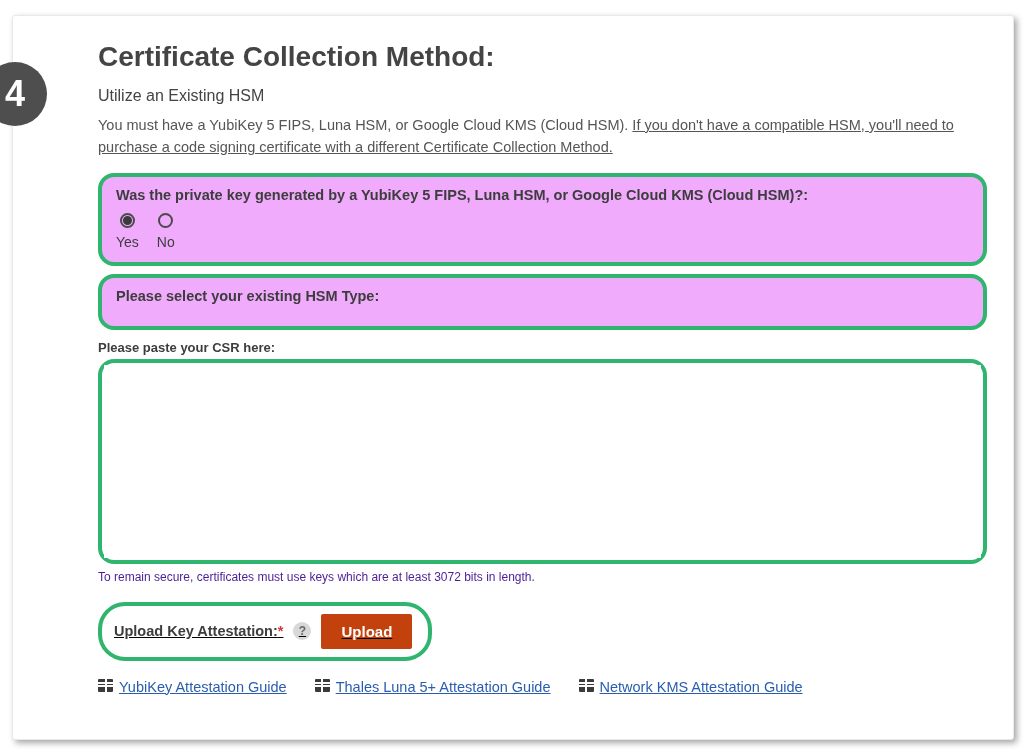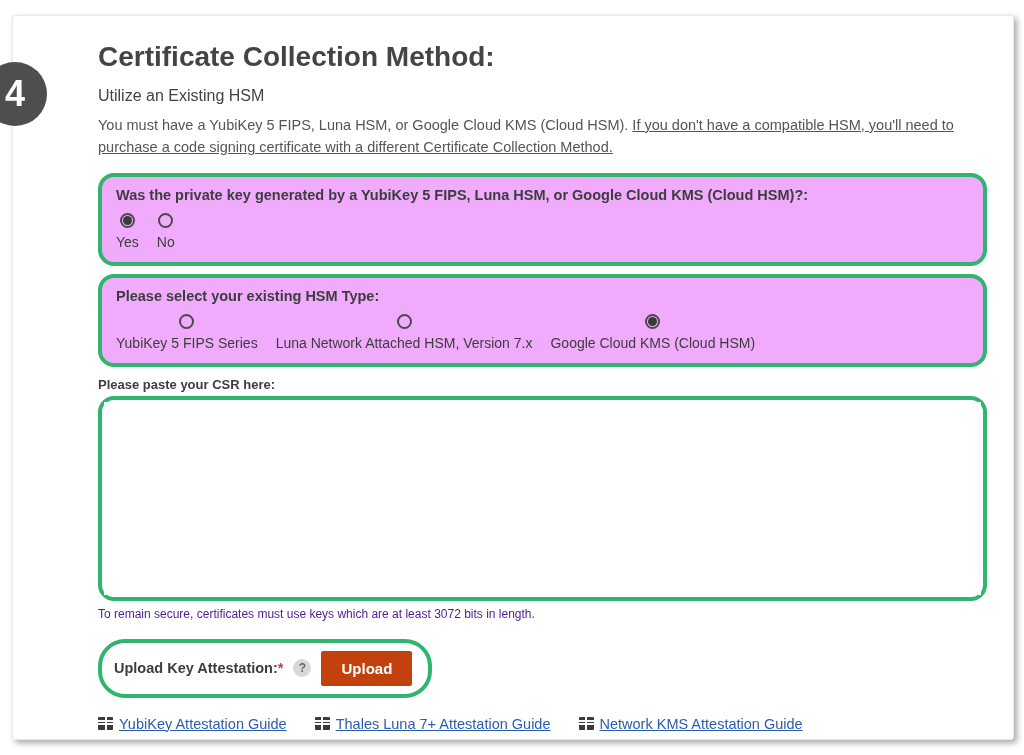--- a/index.html
+++ b/index.html
@@ -86,33 +86,33 @@
   }
   .csr-text{
     width:100%;height:100%;border:none;resize:none;outline:none;font-family:monospace;font-size:13px;padding:6px;
   }
   .hint{
     color:#4c1d95;font-size:12px;margin-top:6px;margin-bottom:18px;
   }
   .upload-pill{
     display:inline-flex;align-items:center;gap:10px;
     border:4px solid #2fb56d;border-radius:27px;
-    padding:8px 16px 8px 12px;margin-bottom:18px;
+    padding:8px 16px 8px 12px;margin-bottom:18px;text-decoration:underline;
   }
   .upload-label{color:#3d3d3d;font-weight:700;font-size:14.5px;}
   .req-star{color:#d23a3a;}
   .help-icon{
     width:18px;height:18px;border-radius:50%;background:#d8d8d8;color:#666;font-size:12px;font-weight:700;
     display:inline-flex;align-items:center;justify-content:center;
   }
   .upload-btn{
     background:#c2410c;color:#fff;border:none;padding:9px 20px;font-size:15px;font-weight:700;cursor:pointer;border-radius:2px;
   }
   .guides-row{display:flex;gap:28px;align-items:center;}
-  .guide-link{display:inline-flex;align-items:center;gap:6px;color:#2a5db0;font-size:14.5px;text-decoration:underline;cursor:pointer;}
+  .guide-link{display:inline-flex;align-items:flex-start;gap:6px;color:#2a5db0;font-size:14.5px;text-decoration:underline;cursor:pointer;}
   .book-icon{
     width:15px;height:13px;position:relative;display:inline-block;
     background:#3b3b3b;border-radius:1px;
   }
   .book-icon::before{
     content:"";position:absolute;left:45%;top:0;width:2px;height:100%;background:#fff;
   }
   .book-icon::after{
     content:"";position:absolute;left:0;right:0;top:3px;height:2px;background:#fff;
     box-shadow:0 3px 0 #fff;
@@ -145,34 +145,20 @@
       <label class="radio-opt">
         <span class="radio-btn"></span>
         <span>No</span>
       </label>
     </div>
   </div>
 
   
   <div class="highlight-box">
     <div class="q-label">Please select your existing HSM Type:</div>
-    <div class="radio-row">
-      <label class="radio-opt">
-        <span class="radio-btn"></span>
-        <span>YubiKey 5 FIPS Series</span>
-      </label>
-      <label class="radio-opt">
-        <span class="radio-btn"></span>
-        <span>Luna Network Attached HSM, Version 7.x</span>
-      </label>
-      <label class="radio-opt">
-        <span class="radio-btn checked"></span>
-        <span>Google Cloud KMS (Cloud HSM)</span>
-      </label>
-    </div>
   </div>
 
   <div class="plain-label">Please paste your CSR here:</div>
   <div class="csr-wrap">
     <textarea class="csr-text" style=""></textarea>
   </div>
   <div class="hint">To remain secure, certificates must use keys which are at least 3072 bits in length.</div>
 
   <div class="upload-pill">
     <span class="upload-label">
@@ -182,21 +168,21 @@
     <button class="upload-btn">Upload</button>
   </div>
 
   <div class="guides-row">
     <a class="guide-link" href="#">
       <span class="book-icon"></span>
       <span>YubiKey Attestation Guide</span>
     </a>
     <a class="guide-link" href="#">
       <span class="book-icon"></span>
-      <span>Thales Luna 7+ Attestation Guide</span>
+      <span>Thales Luna 5+ Attestation Guide</span>
     </a>
     <a class="guide-link" href="#">
       <span class="book-icon"></span>
       <span>Network KMS Attestation Guide</span>
     </a>
   </div>
 
 </div>
 
 </body></html>

